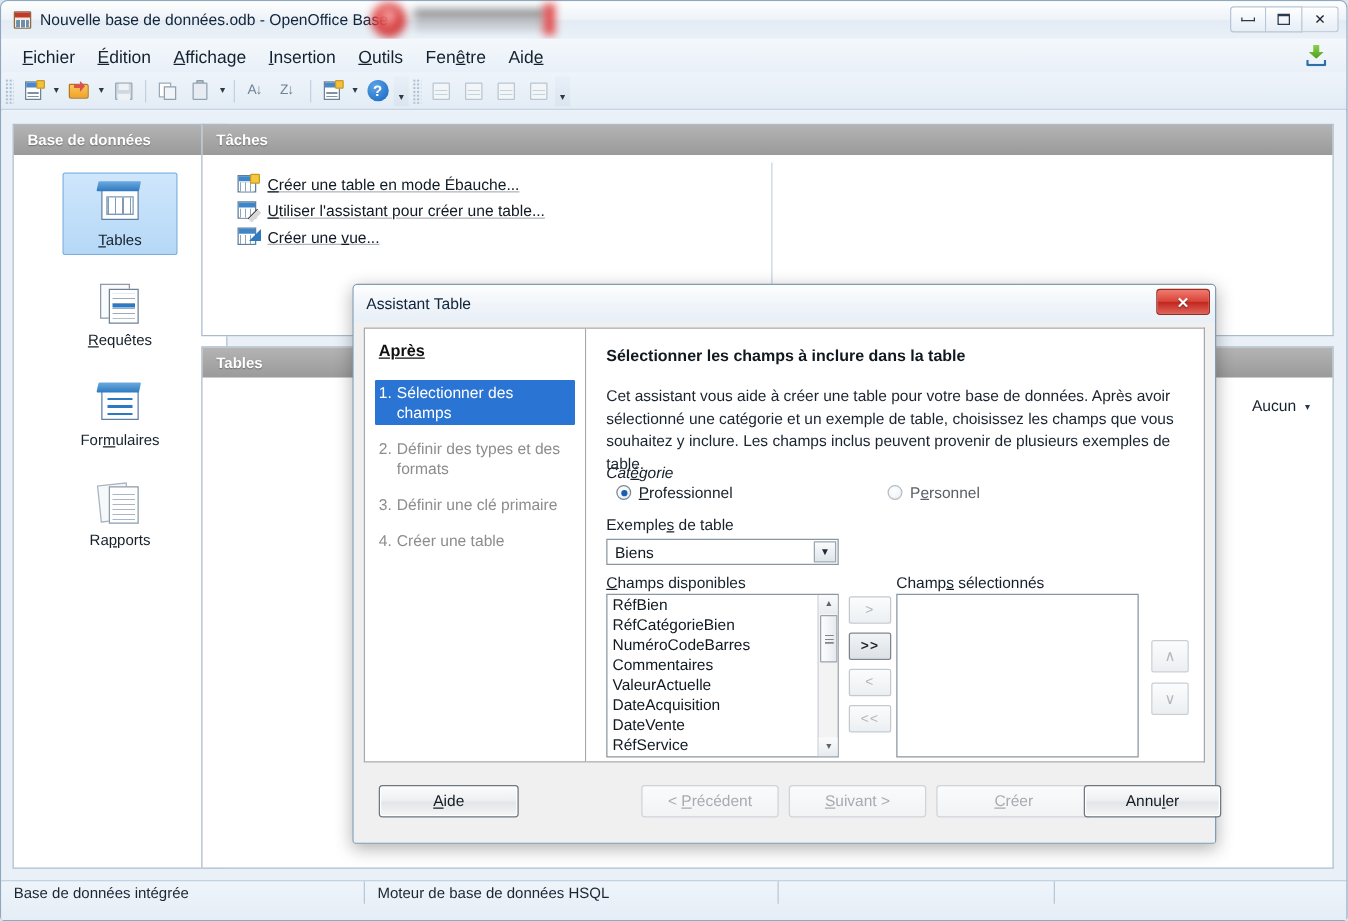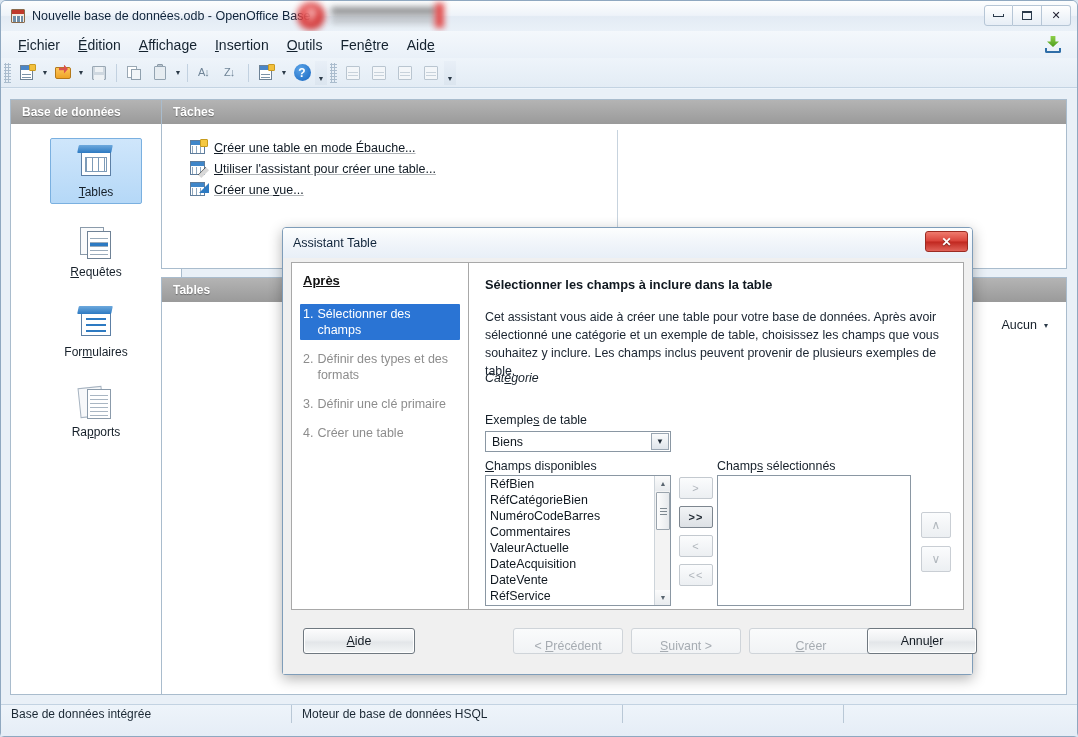--- a/index.html
+++ b/index.html
@@ -424,21 +424,21 @@
   }
   .dbtn {
     position:absolute; top: 16px; height: 26px;
     background: linear-gradient(180deg,#fcfcfd 0%,#eef0f2 45%,#e3e6e9 55%,#f4f6f7 100%);
     border: 1px solid #b9bfc5; border-radius: 3px;
     display:flex; align-items:center; justify-content:center;
     font-size: 12.4px; color:#141c24;
   }
   .dbtn.strong { border-color:#6f7880; box-shadow: inset 0 0 0 1px #fff; }
   .dbtn.disabled { color:#a6acb2; border-color:#cfd4d9;
-    background: linear-gradient(180deg,#fafbfc 0%,#f1f3f5 100%); align-items: flex-end; }
+    background: linear-gradient(180deg,#fafbfc 0%,#f1f3f5 100%); }
   .dbtn u { text-decoration: underline; }
   #btn-aide   { left: 20px;  width: 112px; }
   #btn-prec   { left: 230px; width: 110px; }
   #btn-suiv   { left: 348px; width: 110px; }
   #btn-creer  { left: 466px; width: 124px; }
   #btn-annul  { left: 584px; width: 110px; }
 </style>
 </head>
 <body>
 
@@ -706,20 +706,30 @@
           <span class="step-txt">Créer une table</span>
         </div>
       </div>
 
       <div id="dlg-main">
         <div id="dlg-heading">Sélectionner les champs à inclure dans la table</div>
         <div id="dlg-intro">Cet assistant vous aide à créer une table pour votre base de données. Après avoir sélectionné une catégorie et un exemple de table, choisissez les champs que vous souhaitez y inclure. Les champs inclus peuvent provenir de plusieurs exemples de table.</div>
 
         <div id="cat-label" class="field-label">Cat<u>é</u>gorie</div>
 
+        <div id="radio-row">
+          <span class="radio-wrap">
+            <span class="radio checked"></span>
+            <span class="radio-label"><u>P</u>rofessionnel</span>
+          </span>
+          <span class="radio-wrap" id="radio-2">
+            <span class="radio dim"></span>
+            <span class="radio-label dim">P<u>e</u>rsonnel</span>
+          </span>
+        </div>
 
         <div id="ex-label" class="field-label">Exemple<u>s</u> de table</div>
         <div id="ex-combo">
           <span class="val">Biens</span>
           <span class="drop">▼</span>
         </div>
 
         <div id="avail-label" class="field-label"><u>C</u>hamps disponibles</div>
         <div id="avail-list">
           <div class="avail-item">RéfBien</div>

